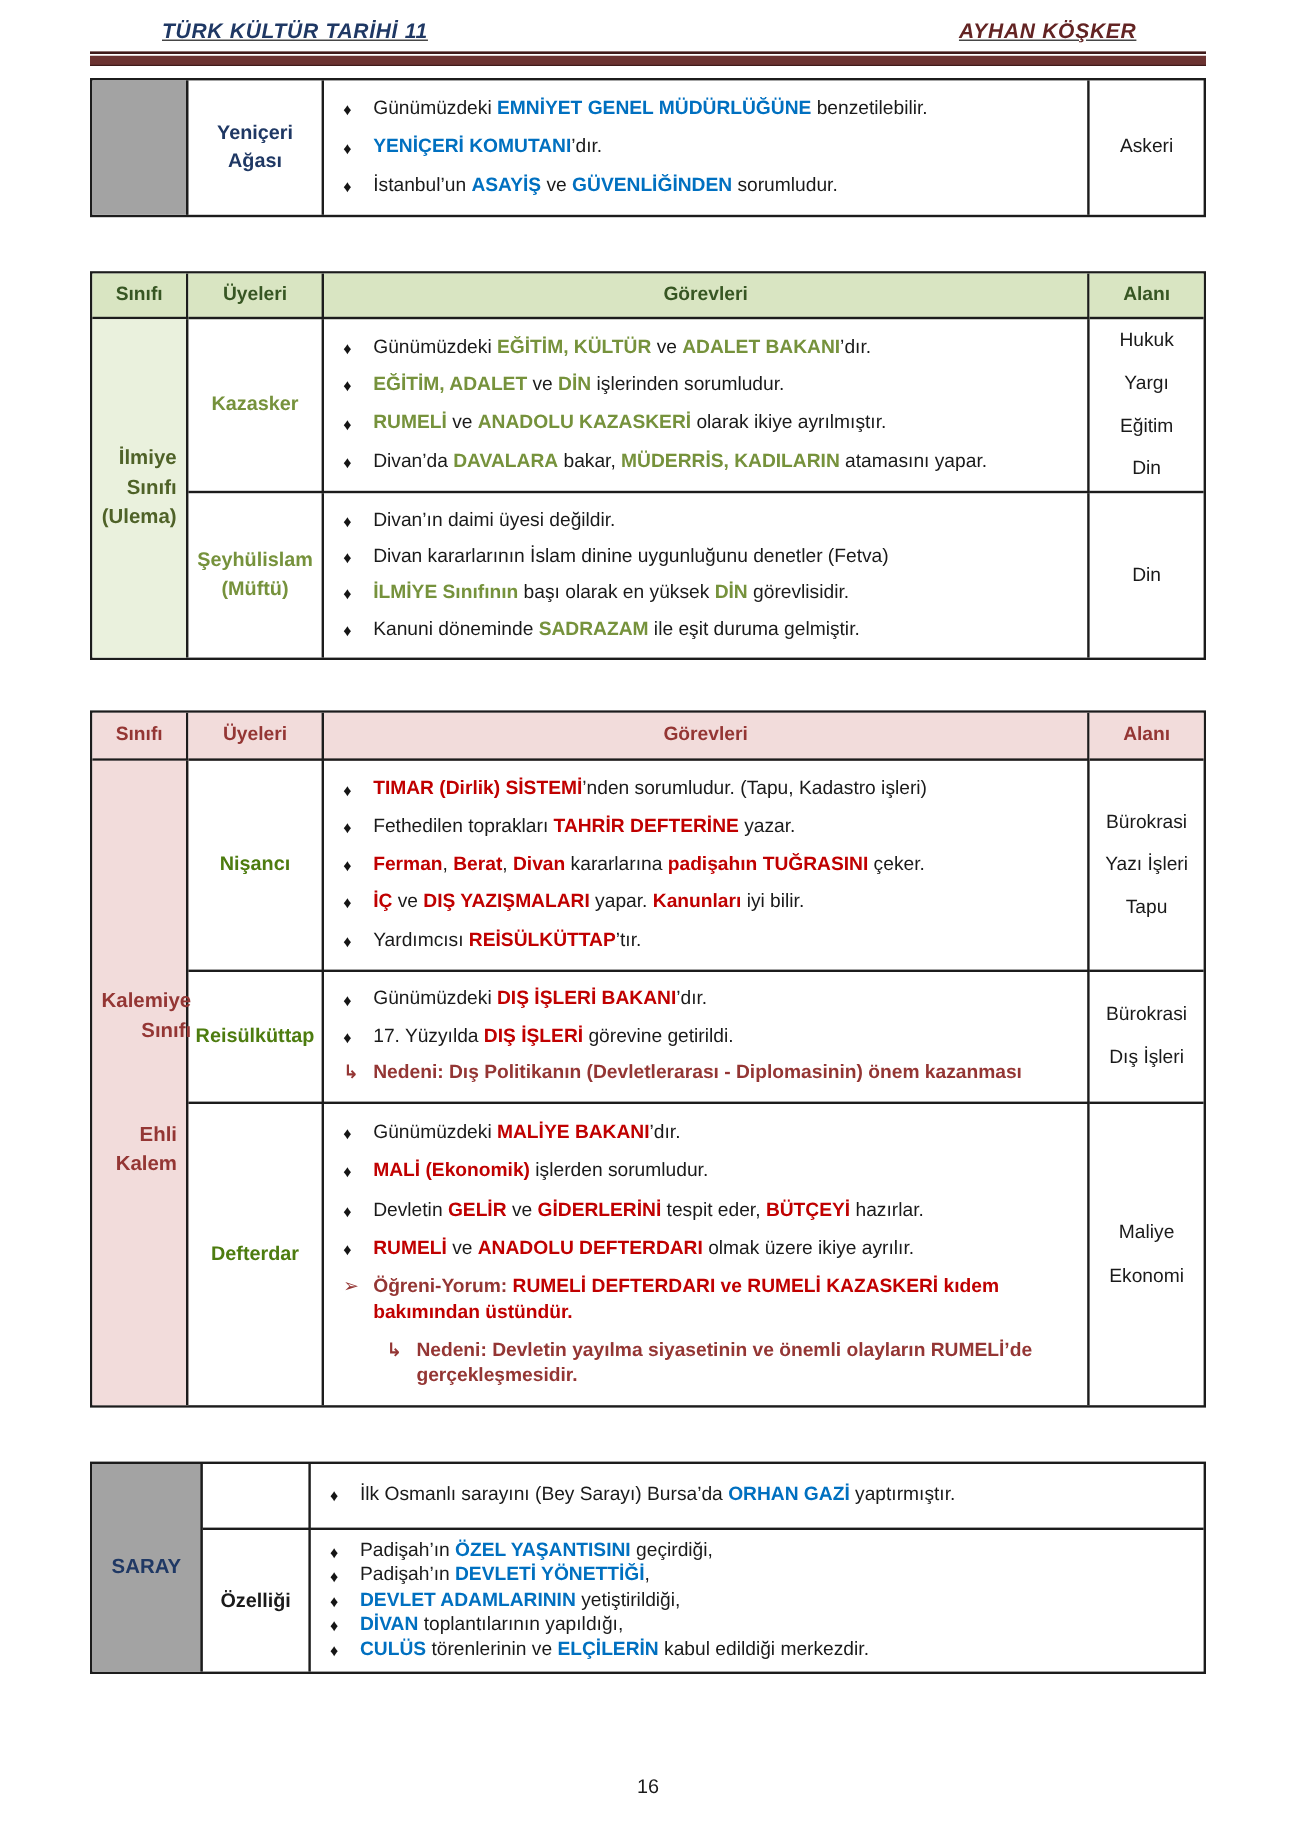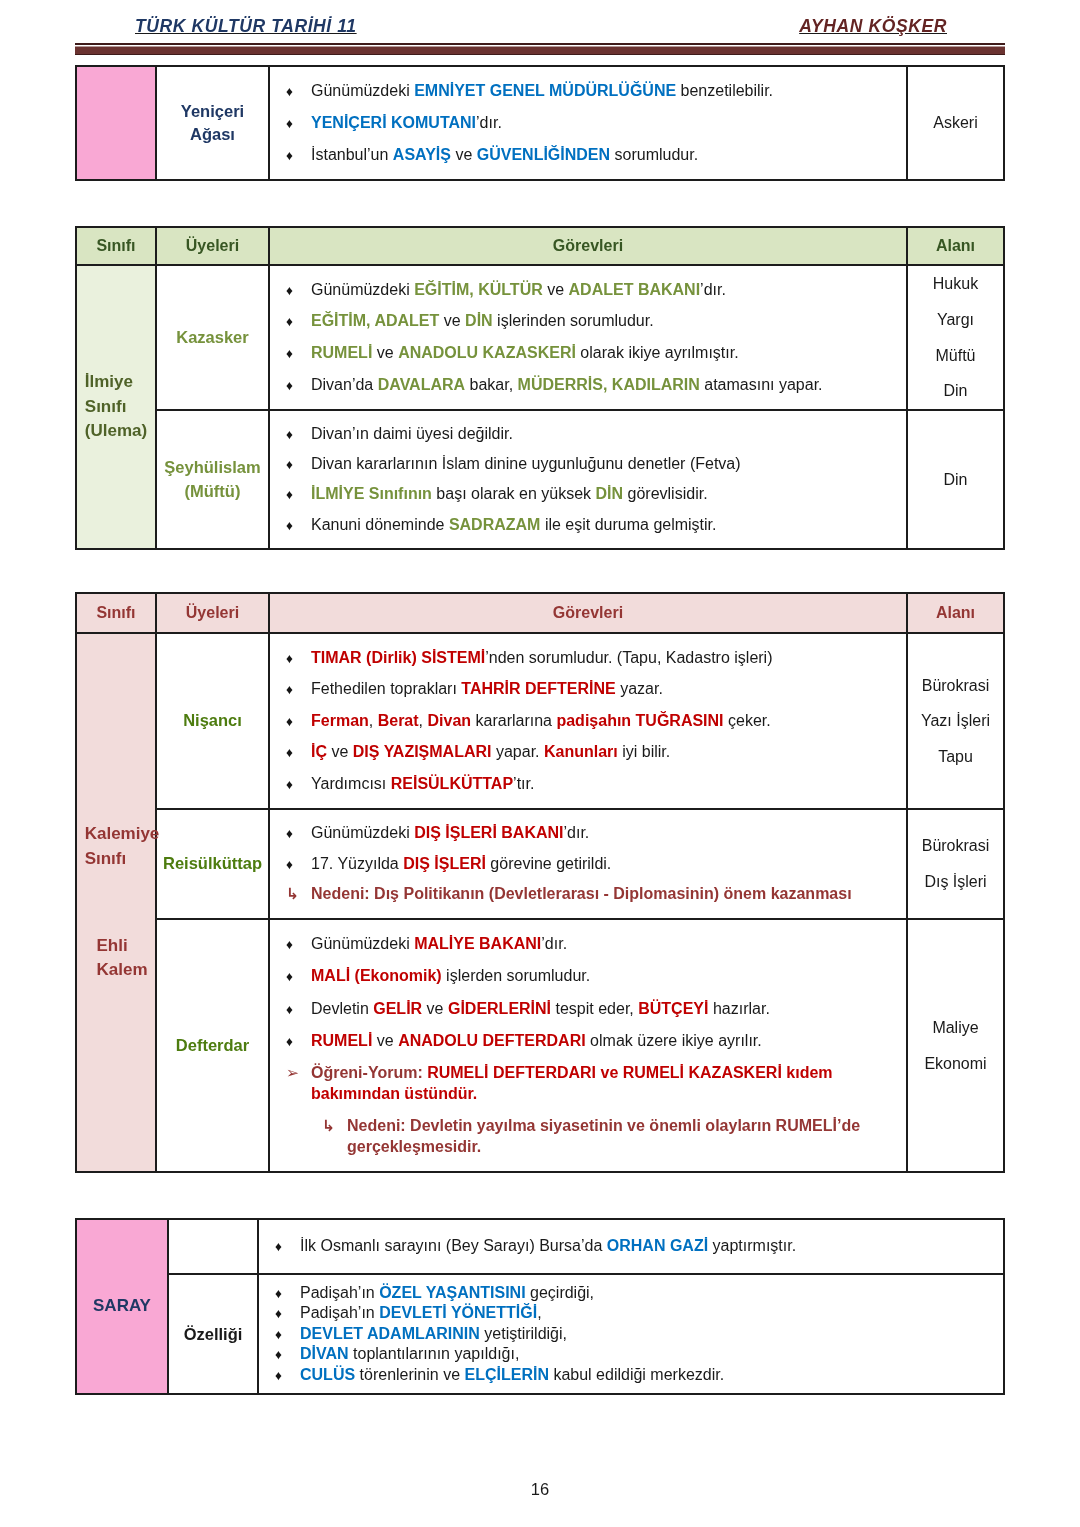--- a/index.html
+++ b/index.html
@@ -29,22 +29,22 @@
   .nbr{border-right:none;}
   .nbb{border-bottom:none;}
   .g1{grid-column:1}.g2{grid-column:2}.g3{grid-column:3}.g4{grid-column:4}
   .r1{grid-row:1}.r2{grid-row:2}.r3{grid-row:3}.r4{grid-row:4}
   .rs24{grid-row:2/4}.rs25{grid-row:2/5}.rs13{grid-row:1/3}
   
   .hdr-green{background:#d9e5c2;color:#375623;font-weight:700;}
   .hdr-pink{background:#f2dcdb;color:#943634;font-weight:700;}
   .bg-green{background:#eaf1dd;}
   .bg-pink{background:#f2dcdb;padding-left:12px;}
-  .bg-blue{background:#f9a8d4;}
-  .scell{white-space:pre-line;text-align:left;font-weight:700;font-size:17px;line-height:1.45;}
+  .bg-blue{background:#a3a3a3;}
+  .scell{white-space:pre-line;text-align:right;font-weight:700;font-size:17px;line-height:1.45;}
   .green-label{color:#4f6228;}
   .pink-label{color:#943634;}
   .navy-label{color:#1f3864;}
   .scell2{display:flex;flex-direction:column;gap:62px;justify-content:center;align-items:center;}
   .uname{white-space:pre-line;text-align:center;font-weight:700;font-size:16.5px;line-height:1.4;}
   .u-green{color:#76923c;}
   .u-red{color:#4d7c0f;}
   .u-black{color:#1a1a1a;}
   
   .gcell{flex-direction:column;justify-content:space-around;align-items:stretch;padding:8px 12px 8px 16px;}
@@ -128,21 +128,21 @@
           <span class="txt"><span class="s-g">RUMELİ</span><span> ve </span><span class="s-g">ANADOLU KAZASKERİ</span><span> olarak ikiye ayrılmıştır.</span></span>
         </div>
         <div class="line">
           <span class="mk">♦</span>
           <span class="txt"><span>Divan’da </span><span class="s-g">DAVALARA</span><span> bakar, </span><span class="s-g">MÜDERRİS, KADILARIN</span><span> atamasını yapar.</span></span>
         </div>
       </div>
     <div class="c g4 r2 alani nbr">
         <div class="alani-item">Hukuk</div>
         <div class="alani-item">Yargı</div>
-        <div class="alani-item">Müftü</div>
+        <div class="alani-item">Eğitim</div>
         <div class="alani-item">Din</div>
       </div>
 
     <div class="c g2 r3 nbb">
       <div class="uname u-green">Şeyhülislam
 (Müftü)</div>
     </div>
     <div class="c g3 r3 gcell nbb">
         <div class="line">
           <span class="mk">♦</span>

